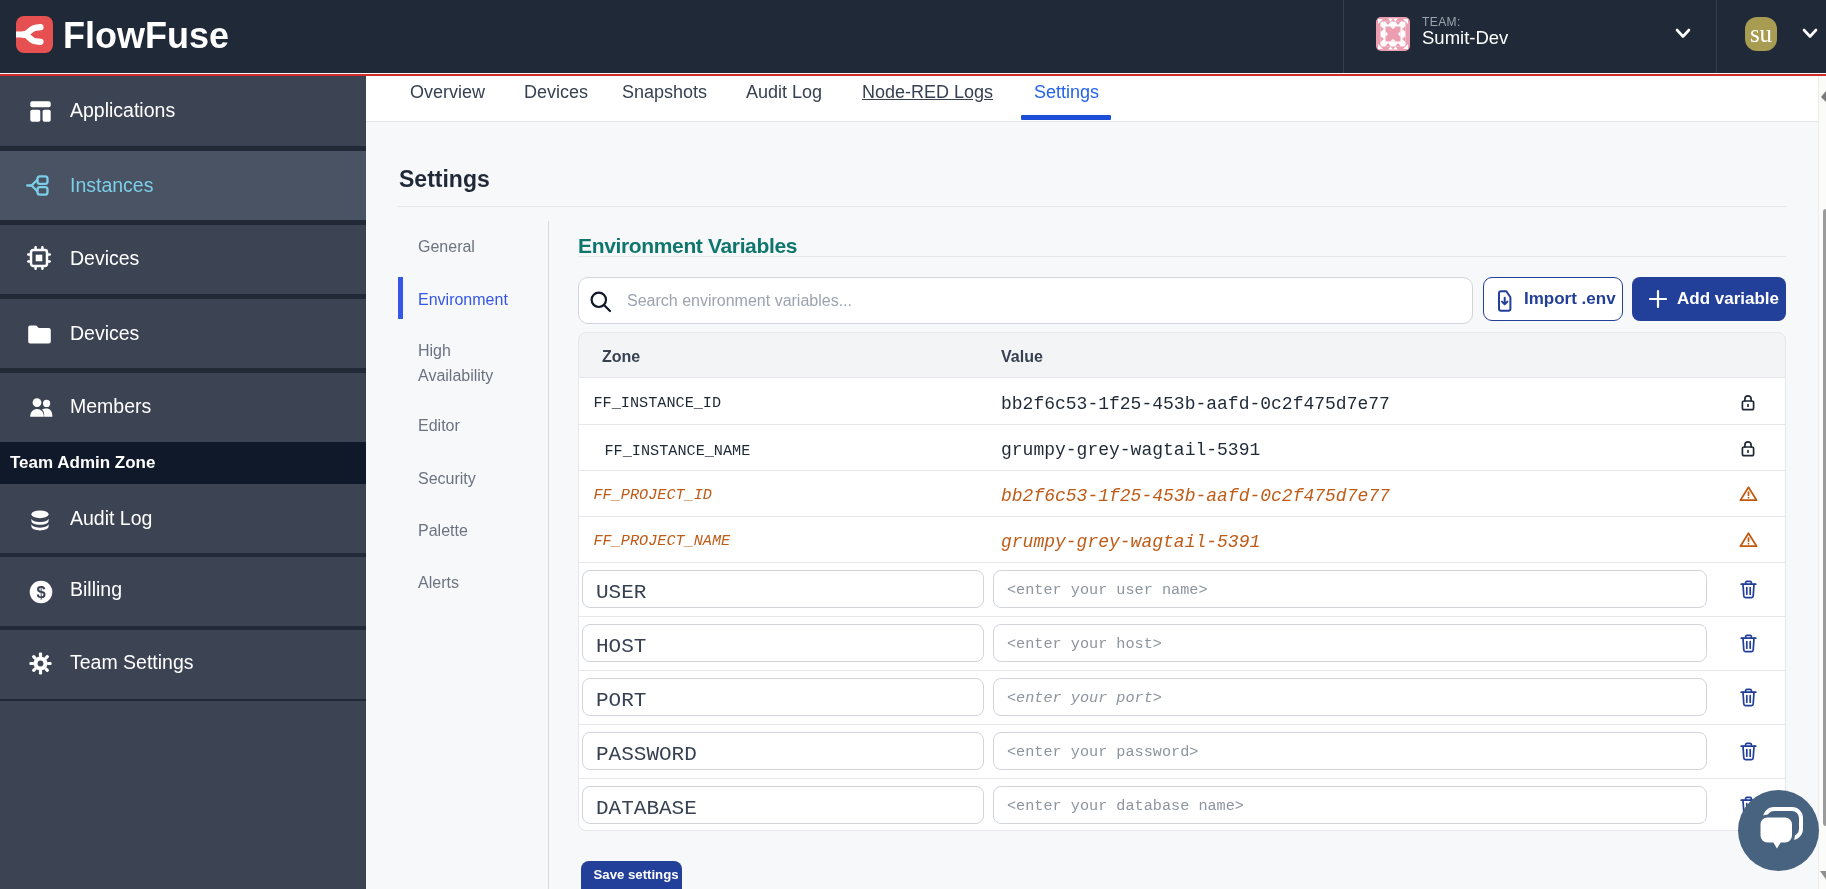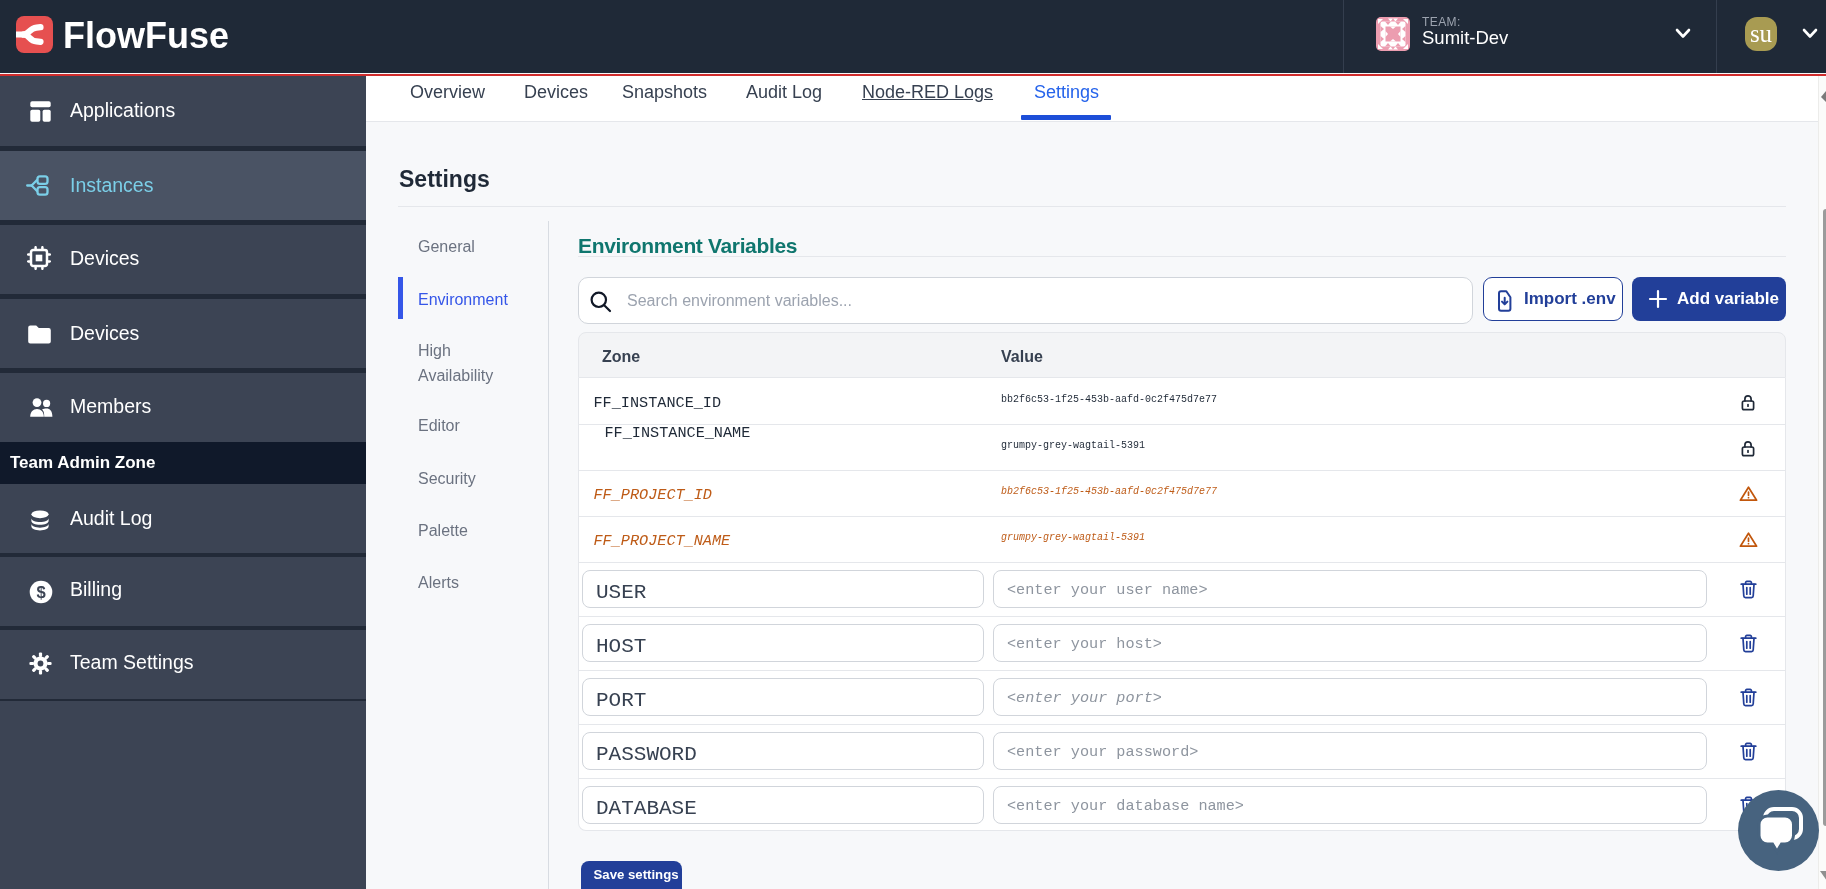--- a/index.html
+++ b/index.html
@@ -4,21 +4,21 @@
 <style>
   html,body{margin:0;padding:0;}
   #page{position:relative;width:1826px;height:889px;overflow:hidden;background:#F7F8FA;
         font-family:"Liberation Sans",sans-serif;}
   .abs{position:absolute;}
   .mono{font-family:"Liberation Mono",monospace;}
   svg{display:block;}
   .tabt{top:82px;font-size:18px;color:#374151;}
   .subt{font-size:16px;color:#6B7280;line-height:24.5px;}
   .rowname{left:593.5px;font-size:15.2px;color:#1F2937;}
-  .rowval{left:1001px;font-size:10px;color:#1F2937;}
+  .rowval{left:1001px;font-size:18px;color:#1F2937;}
   .orange{color:#BE5B17;font-style:italic;}
   .sbitem{position:absolute;left:0;width:366px;background:#3C4454;}
   .sbsep{position:absolute;left:0;width:366px;background:#222A38;}
   .sbtxt{position:absolute;left:70px;font-size:19.5px;color:#fff;}
   .inprow{position:absolute;box-sizing:border-box;background:#fff;border:1px solid #D1D5DB;border-radius:8px;height:38px;}
   .intext{position:absolute;font-size:21px;font-family:"Liberation Mono",monospace;color:#374151;}
   .phtext{position:absolute;font-size:15.2px;font-family:"Liberation Mono",monospace;color:#8E959F;}
 </style>
 </head>
 <body>
@@ -237,21 +237,21 @@
   <div class="abs" style="left:579px;top:470px;width:1206px;height:1px;background:#E5E7EB;"></div>
   <div class="abs" style="left:579px;top:516px;width:1206px;height:1px;background:#E5E7EB;"></div>
   <div class="abs" style="left:579px;top:562px;width:1206px;height:1px;background:#E5E7EB;"></div>
   <div class="abs" style="left:579px;top:616px;width:1206px;height:1px;background:#E5E7EB;"></div>
   <div class="abs" style="left:579px;top:670px;width:1206px;height:1px;background:#E5E7EB;"></div>
   <div class="abs" style="left:579px;top:724px;width:1206px;height:1px;background:#E5E7EB;"></div>
   <div class="abs" style="left:579px;top:778px;width:1206px;height:1px;background:#E5E7EB;"></div>
 
   <div class="abs mono rowname" style="top:394px;">FF_INSTANCE_ID</div>
   <div class="abs mono rowval" style="top:394px;">bb2f6c53-1f25-453b-aafd-0c2f475d7e77</div>
-  <div class="abs mono rowname" style="top:424px;padding-left:11px;">FF_INSTANCE_NAME</div>
+  <div class="abs mono rowname" style="top:442px;padding-left:11px;">FF_INSTANCE_NAME</div>
   <div class="abs mono rowval" style="top:440px;">grumpy-grey-wagtail-5391</div>
   <div class="abs mono rowname orange" style="top:486px;">FF_PROJECT_ID</div>
   <div class="abs mono rowval orange" style="top:486px;">bb2f6c53-1f25-453b-aafd-0c2f475d7e77</div>
   <div class="abs mono rowname orange" style="top:532px;">FF_PROJECT_NAME</div>
   <div class="abs mono rowval orange" style="top:532px;">grumpy-grey-wagtail-5391</div>
 
   <svg class="abs lock" style="left:1740px;top:394px;" width="16" height="17" viewBox="0 0 16 17">
       <use href="#lockg"></use>
     </svg>
   <svg class="abs lock" style="left:1740px;top:440px;" width="16" height="17" viewBox="0 0 16 17">

